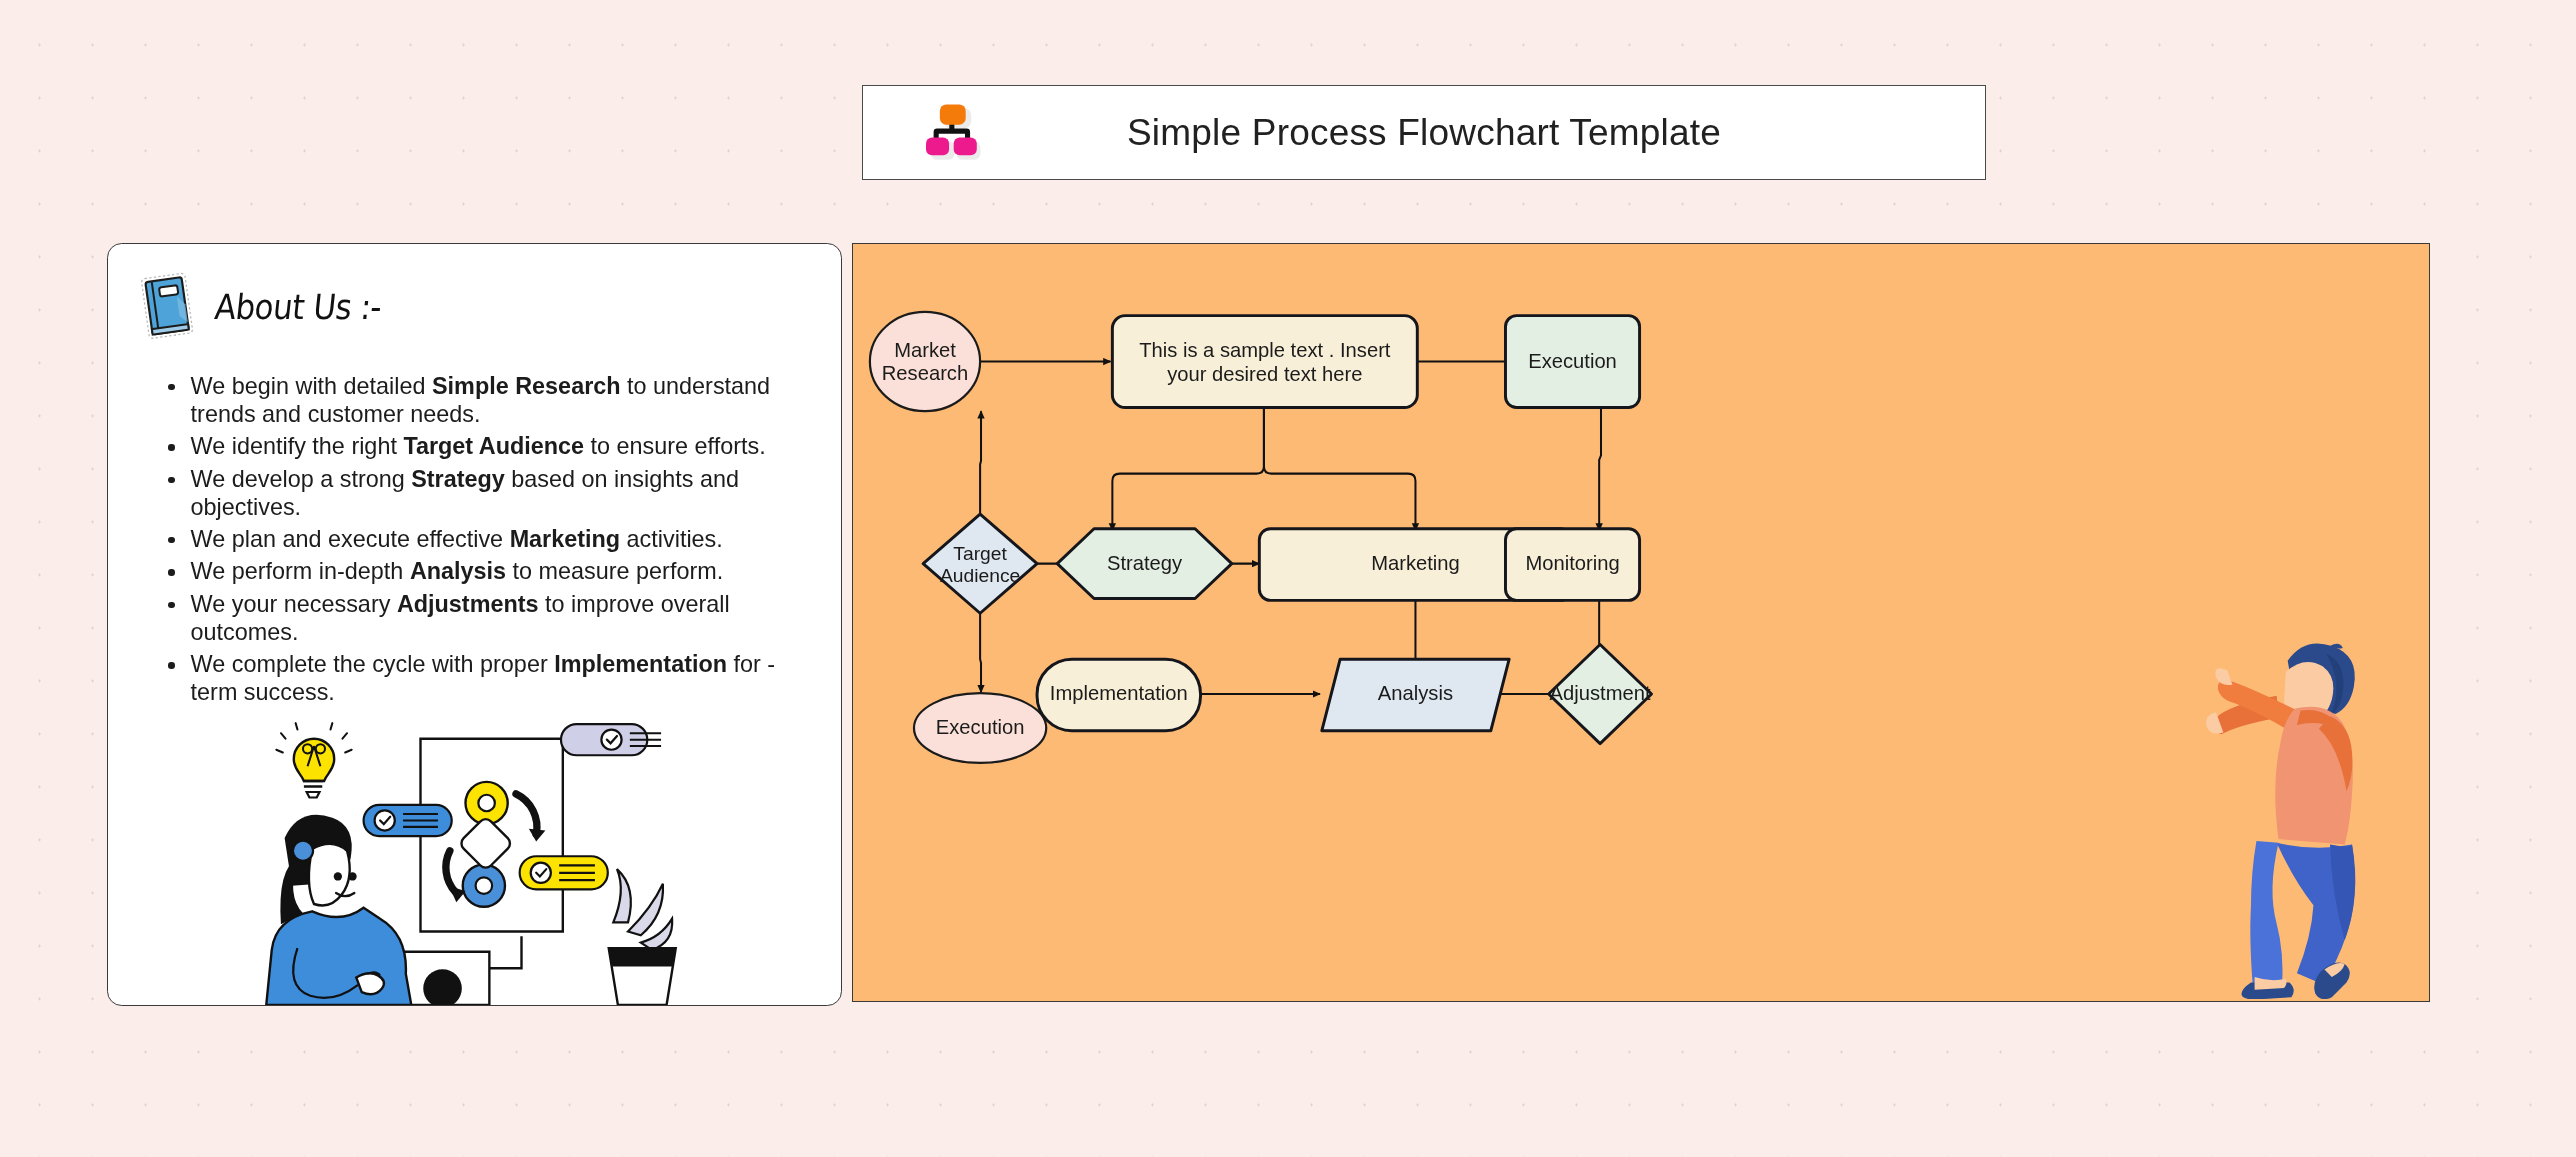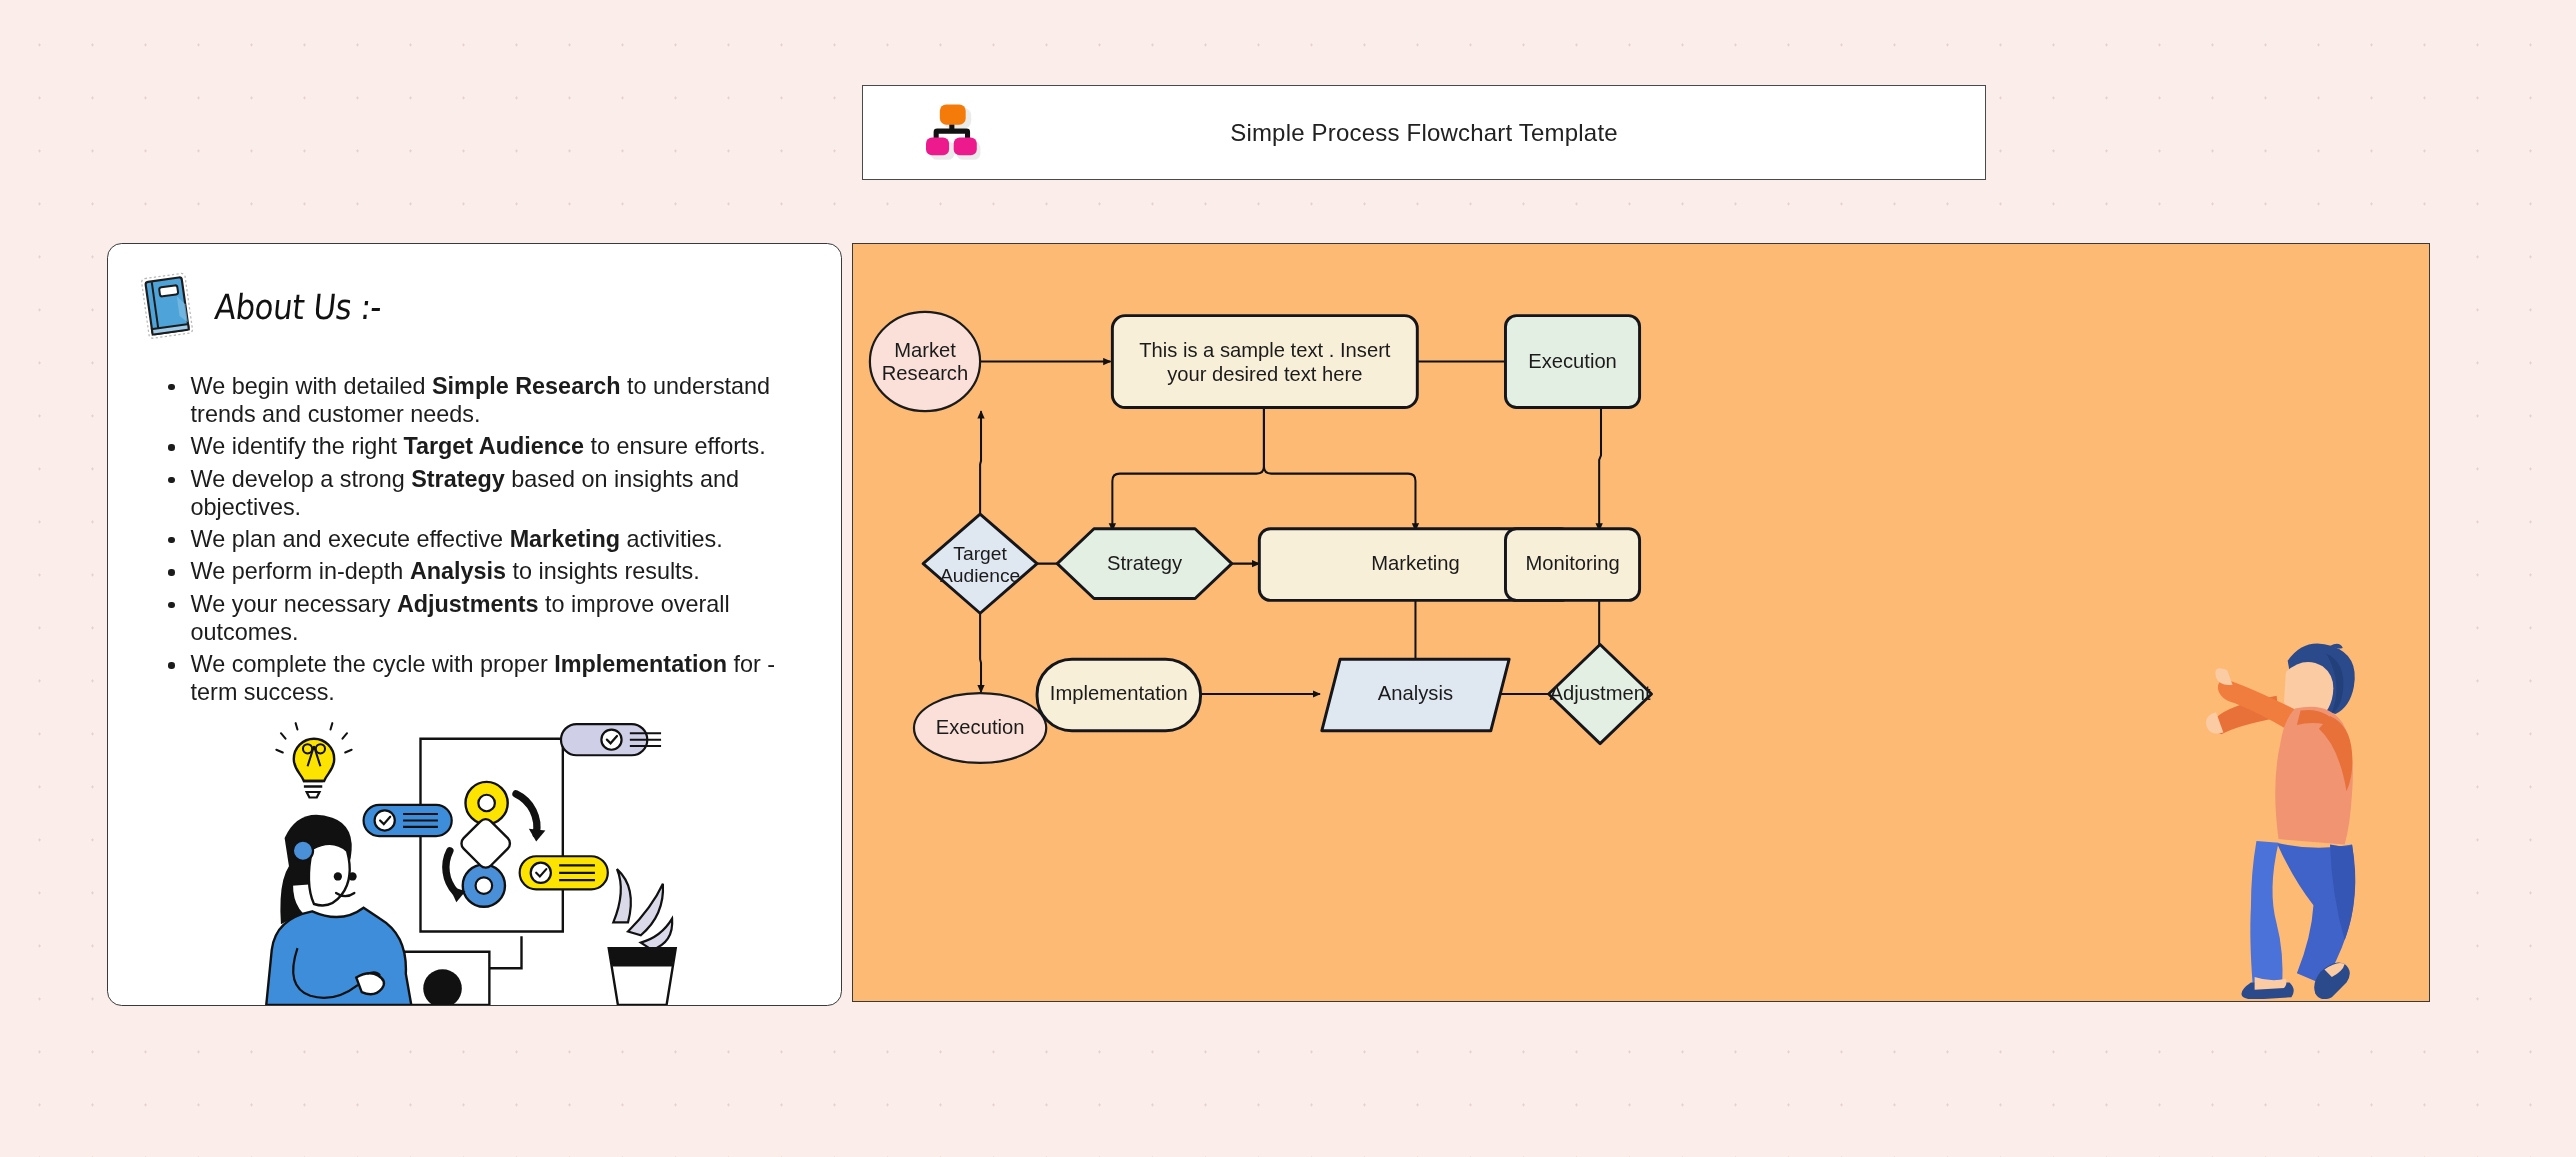--- a/index.html
+++ b/index.html
@@ -36,21 +36,21 @@
     position: absolute;
     left: 51px;
     top: 50%;
     transform: translateY(-50%);
     width: 72px;
     height: 72px;
   }
   #title-text {
     width: 100%;
     text-align: center;
-    font-size: 24px;
+    font-size: 37px;
     color: #212121;
     letter-spacing: 0.2px;
   }
 
   
   #about-card {
     position: absolute;
     left: 107px;
     top: 243px;
     width: 735px;
@@ -173,21 +173,21 @@
       </svg>
     </span>
     <span id="about-title">About Us :-</span>
   </div>
 
   <ul id="about-list">
     <li><span>We begin with detailed </span><b>Simple Research</b><span> to understand trends and customer needs.</span></li>
     <li><span>We identify the right </span><b>Target Audience</b><span> to ensure efforts.</span></li>
     <li><span>We develop a strong </span><b>Strategy</b><span> based on insights and objectives.</span></li>
     <li><span>We plan and execute effective </span><b>Marketing</b><span> activities.</span></li>
-    <li><span>We perform in-depth </span><b>Analysis</b><span> to insights results.</span></li>
+    <li><span>We perform in-depth </span><b>Analysis</b><span> to measure perform.</span></li>
     <li><span>We your necessary </span><b>Adjustments</b><span> to improve overall outcomes.</span></li>
     <li><span> We complete the cycle with proper </span><b>Implementation</b><span> for -term success.</span></li>
   </ul>
 
   <div id="about-illustration">
     <svg viewBox="0 0 490 330" width="450" height="303">
 
       <path d="M190 40 L345 40 L345 250 L190 250 Z" fill="none" stroke="#111" stroke-width="2.6"></path>
       <path d="M300 255 L300 290 L150 290" fill="none" stroke="#111" stroke-width="2.6"></path>
 

